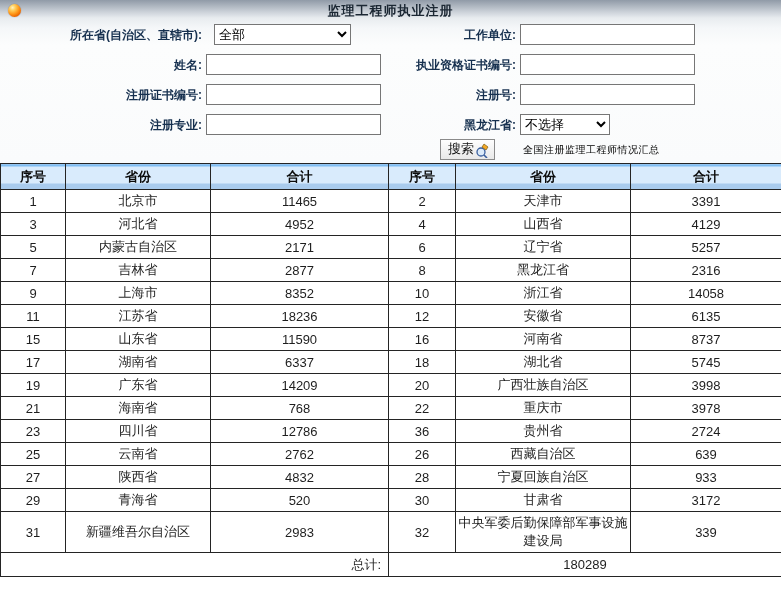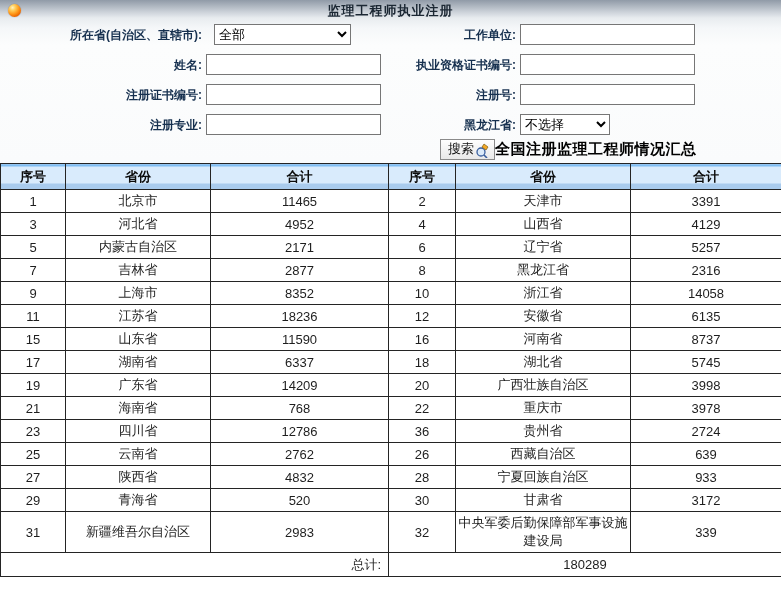--- a/index.html
+++ b/index.html
@@ -68,21 +68,22 @@
     display: inline-flex; align-items: flex-end; gap: 1px;
     border: 1px solid #8a8a8a; border-radius: 0;
     background: linear-gradient(180deg, #fefefe, #e9e9e9);
     font-size: 13px; color: #111;
     padding: 1px 4px 1px 7px; height: 21px;
     cursor: pointer;
     font-family: "Liberation Sans", "DejaVu Sans", sans-serif;
   }
   .search-btn svg { display: block; }
   .summary-heading {
-    font-size: 15px; font-weight: bold; color: #000;
+    margin-left: 28px;
+    font-size: 10px; font-weight: normal; color: #000;
     letter-spacing: 0.5px;
   }
 
   
   table.summary {
     width: 781px;
     border-collapse: collapse;
     table-layout: fixed;
     border: 1px solid #242424;
   }

